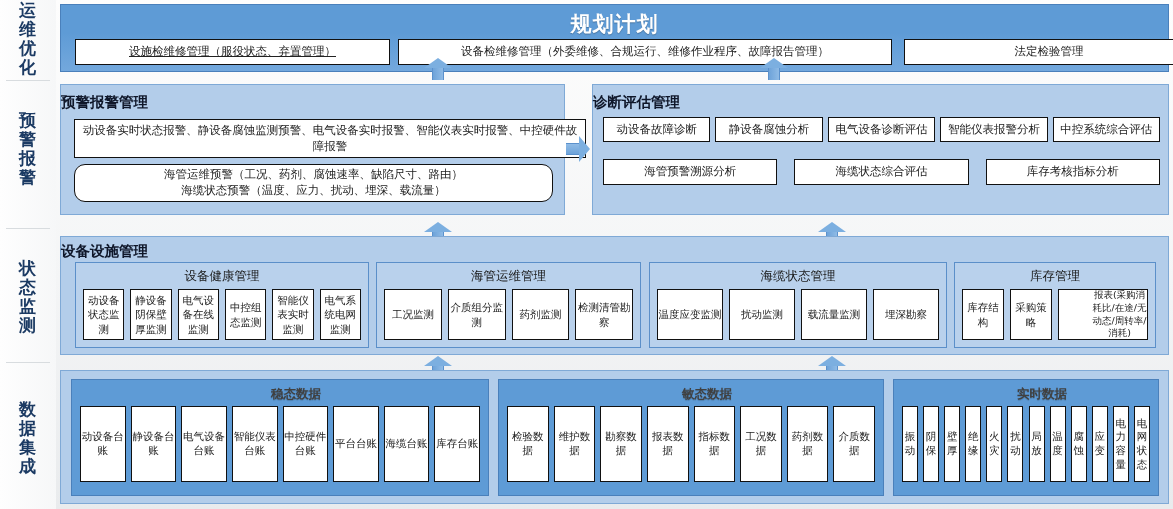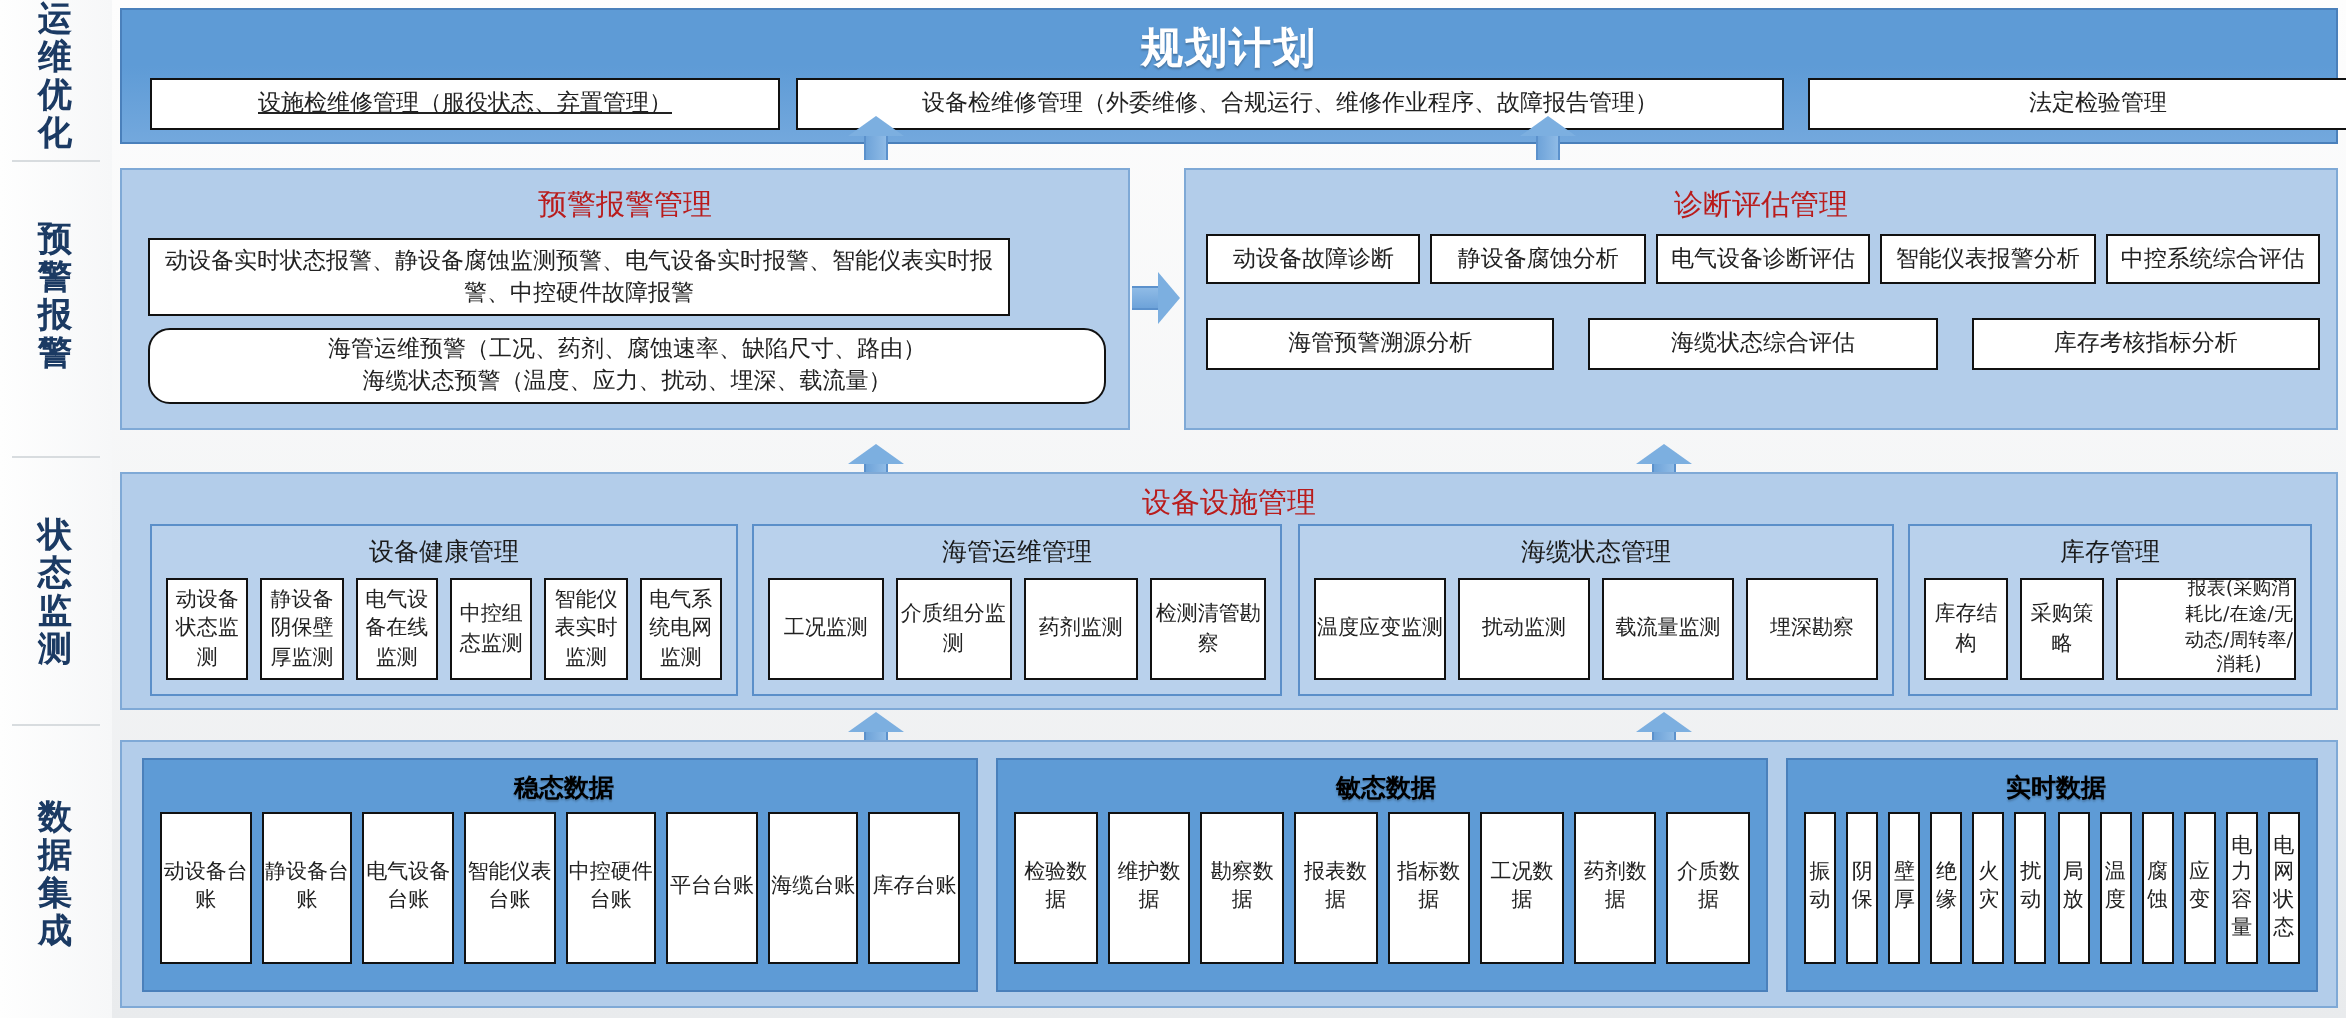--- a/index.html
+++ b/index.html
@@ -59,24 +59,24 @@
   .plan-b3 { left: 843px; width: 290px; }
 
   
   .lightpanel {
     background: #b3cdea; border: 1px solid #7fa9d6;
   }
   .warn { left: 60px; top: 84px; width: 505px; height: 131px; }
   .diag { left: 592px; top: 84px; width: 577px; height: 131px; }
   .sec-title {
     position: absolute; left: 0; top: 8px; width: 100%;
-    text-align: center; font-size: 14.5px; color: #b91c1c; font-weight: normal;
+    text-align: left; font-size: 14.5px; color: #0f172a; font-weight: bold;
   }
   .warn .wbox, .diag .wbox { position: absolute; }
-  .warn-b1 { left: 13px; top: 34px; width: 431px; height: 39px; padding: 0 6px; }
+  .warn-b1 { left: 13px; top: 34px; width: 512px; height: 39px; padding: 0 6px; }
   .warn-b2 { left: 13px; top: 79px; width: 479px; height: 38px; border-radius: 11px; }
 
   .diag-row1 { position: absolute; left: 10px; top: 32px; width: 557px; height: 25px;
                display: flex; gap: 5px; }
   .diag-row1 .wbox { position: static; flex: 1 1 0; height: 25px; }
   .diag-row2 { position: absolute; left: 10px; top: 74px; width: 557px; height: 26px;
                display: flex; gap: 17px; }
   .diag-row2 .wbox { position: static; flex: 1 1 0; height: 26px; }
 
   
@@ -108,22 +108,22 @@
   
   .databand {
     left: 60px; top: 370px; width: 1109px; height: 134px;
     background: #b3cdea; border: 1px solid #7fa9d6;
   }
   .dgroup {
     position: absolute; top: 8px; height: 117px;
     background: #5e9bd6; border: 1px solid #4a80bb;
   }
   .dgroup-title {
-    position: absolute; left: 2px; top: 6px; width: 100%;
-    text-align: center; color: #000000; font-size: 12.5px; font-weight: bold;
+    position: absolute; left: 16px; top: 6px; width: 100%;
+    text-align: center; color: #404040; font-size: 12.5px; font-weight: bold;
     text-shadow: 0 1px 1px rgba(0,0,0,.2);
   }
   .dgroup-body {
     position: absolute; left: 8px; right: 8px; top: 26px; bottom: 13px;
     display: flex; gap: 5px;
   }
   .dgroup-body .wbox {
     flex: 1 1 0; font-size: 10.5px; line-height: 1.3; border-width: 1.3px;
   }
   .dg1 { left: 10px;  width: 418px; }

